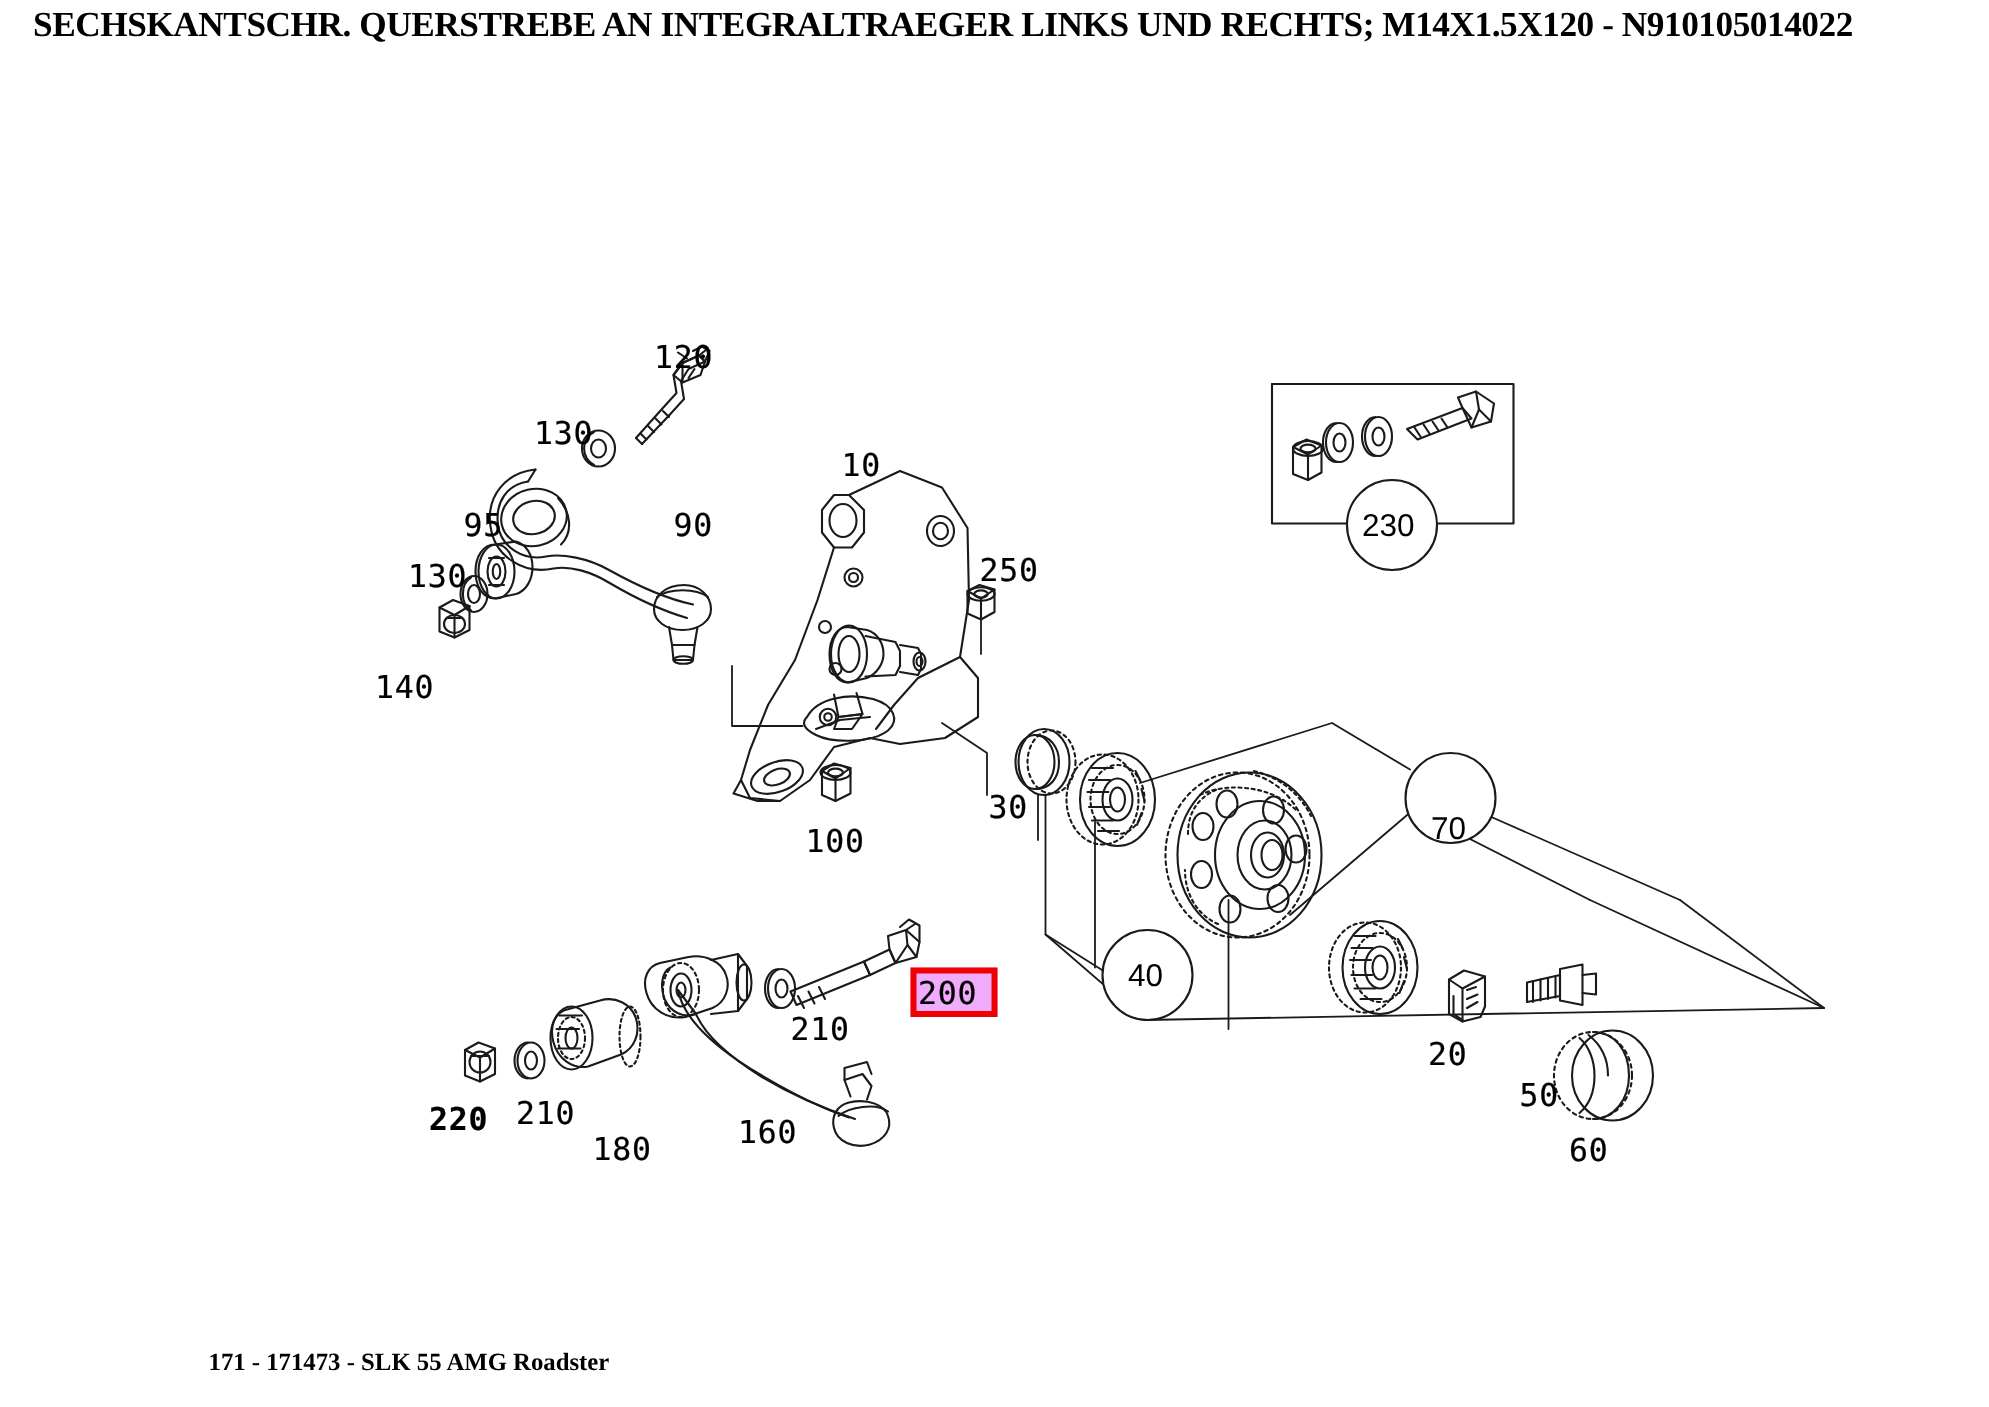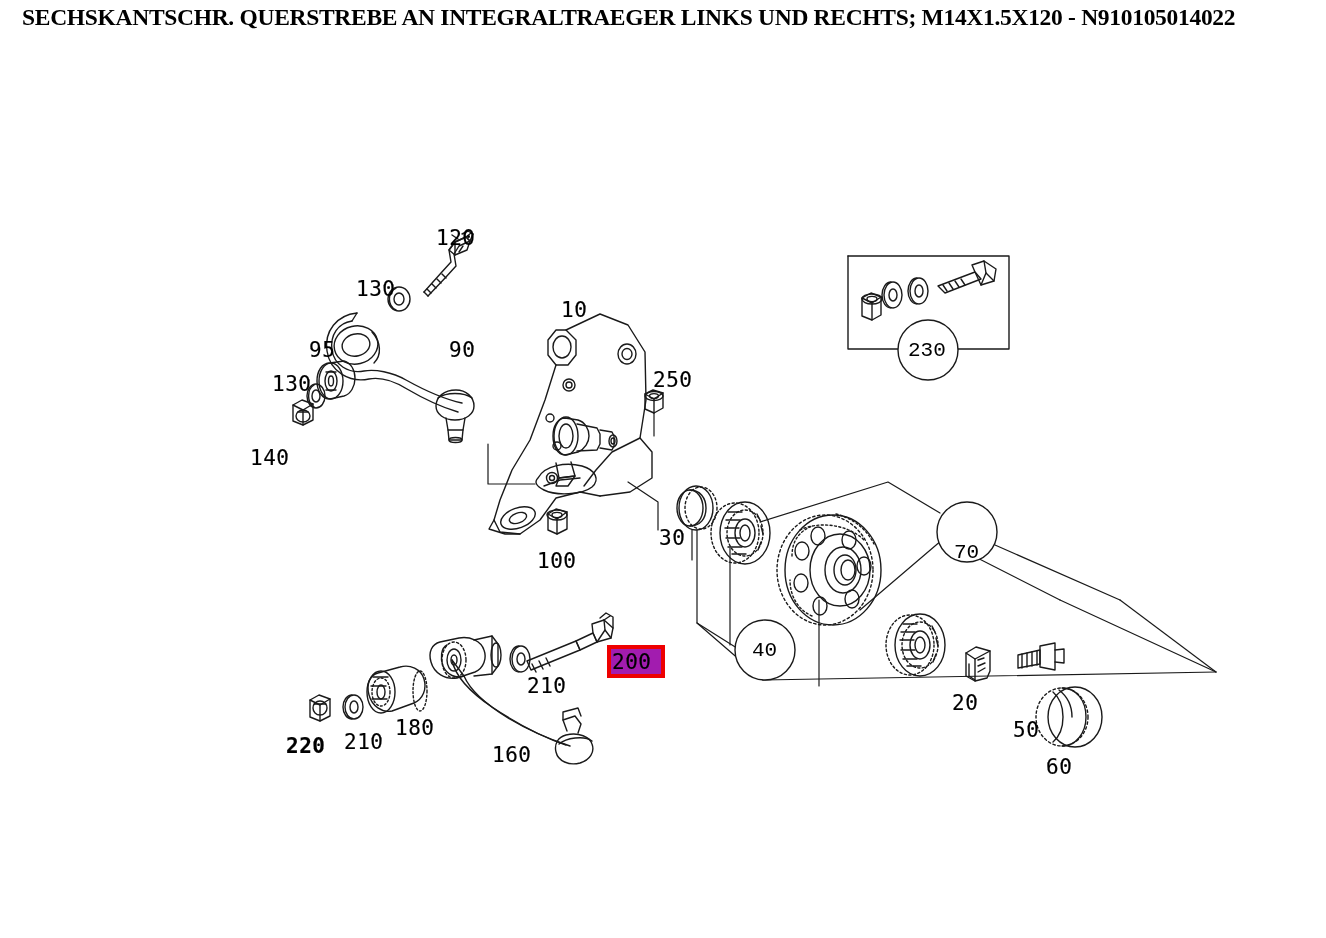--- a/index.html
+++ b/index.html
@@ -74,33 +74,33 @@
 
   
   #label-200-wrap {
     position: absolute;
     left: 607px;
     top: 645px;
     width: 58px;
     height: 33px;
     box-sizing: border-box;
     border: 4px solid #ee0000;
-    background: #a21caf;
+    background: #f0abfc;
   }
   #label-200-wrap .part-label {
     position: absolute;
     left: 1px;
     top: 3px;
     font-size: 21px;
   }
 
   
   .callout-text {
     position: absolute;
-    font-family: Liberation Mono, monospace;
+    font-family: Liberation Sans, sans-serif;
     font-size: 21px;
     line-height: 21px;
     color: #000;
     white-space: nowrap;
   }
 </style>
 </head>
 <body>
 
 <div id="page">
@@ -436,31 +436,32 @@
     <div class="part-label" style="left:309px; top:340px;">95</div>
     <div class="part-label" style="left:449px; top:340px;">90</div>
     <div class="part-label" style="left:653px; top:370px;">250</div>
     <div class="part-label" style="left:272px; top:374px;">130</div>
     <div class="part-label" style="left:250px; top:408px;margin-top:40px;">140</div>
     <div class="part-label" style="left:659px; top:528px;">30</div>
     <div class="part-label" style="left:537px; top:551px;">100</div>
     <div class="part-label" style="left:527px; top:676px;">210</div>
     <div class="part-label" style="left:952px; top:693px;">20</div>
     <div class="part-label" style="left:1013px; top:680px;margin-top:40px;">50</div>
-    <div class="part-label" style="left:395px; top:718px;">180</div>
+    <div class="part-label" style="left:395px; top:756px;">180</div>
     <div class="part-label" style="left:344px; top:732px;">210</div>
     <div class="part-label" style="left:286px; top:736px;font-weight:bold;">220</div>
     <div class="part-label" style="left:492px; top:745px;">160</div>
     <div class="part-label" style="left:1046px; top:757px;">60</div>
   </div>
 
   <div id="callout-label-layer">
     <div class="callout-text" style="left:908px; top:340px;">230</div>
     <div class="callout-text" style="left:954px; top:542px;">70</div>
     <div class="callout-text" style="left:752px; top:640px;">40</div>
   </div>
 
   <div id="label-200-wrap">
     <div class="part-label">200</div>
   </div>
 
+  <div id="footer-caption">171 - 171473 - SLK 55 AMG Roadster</div>
 
 </div>
 
 </body></html>

